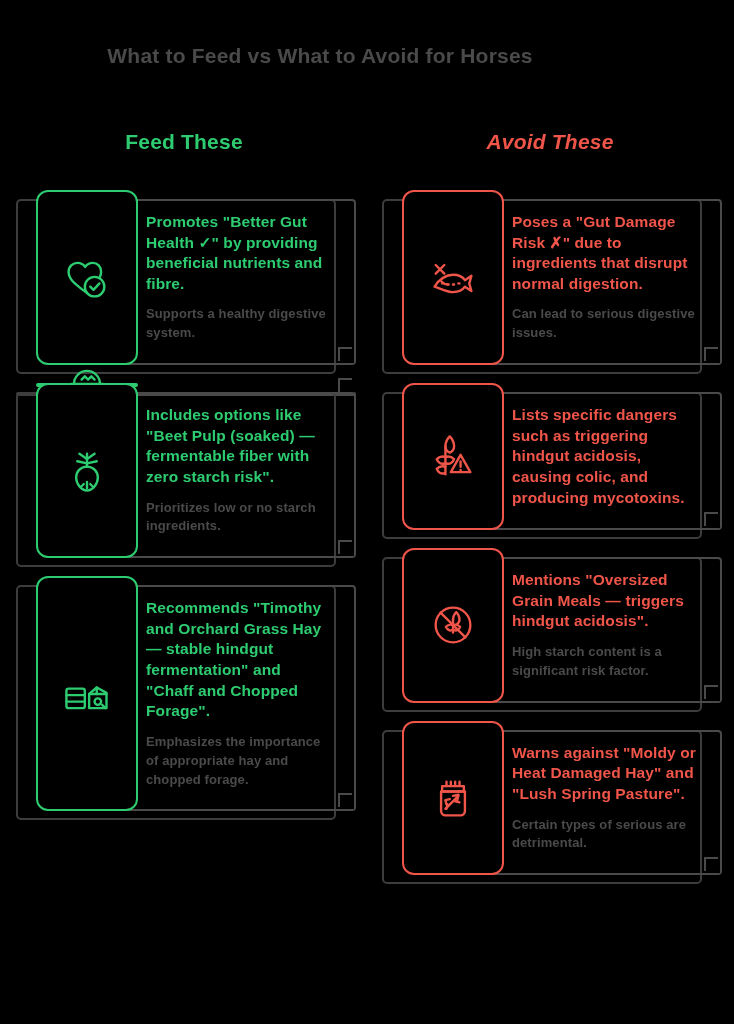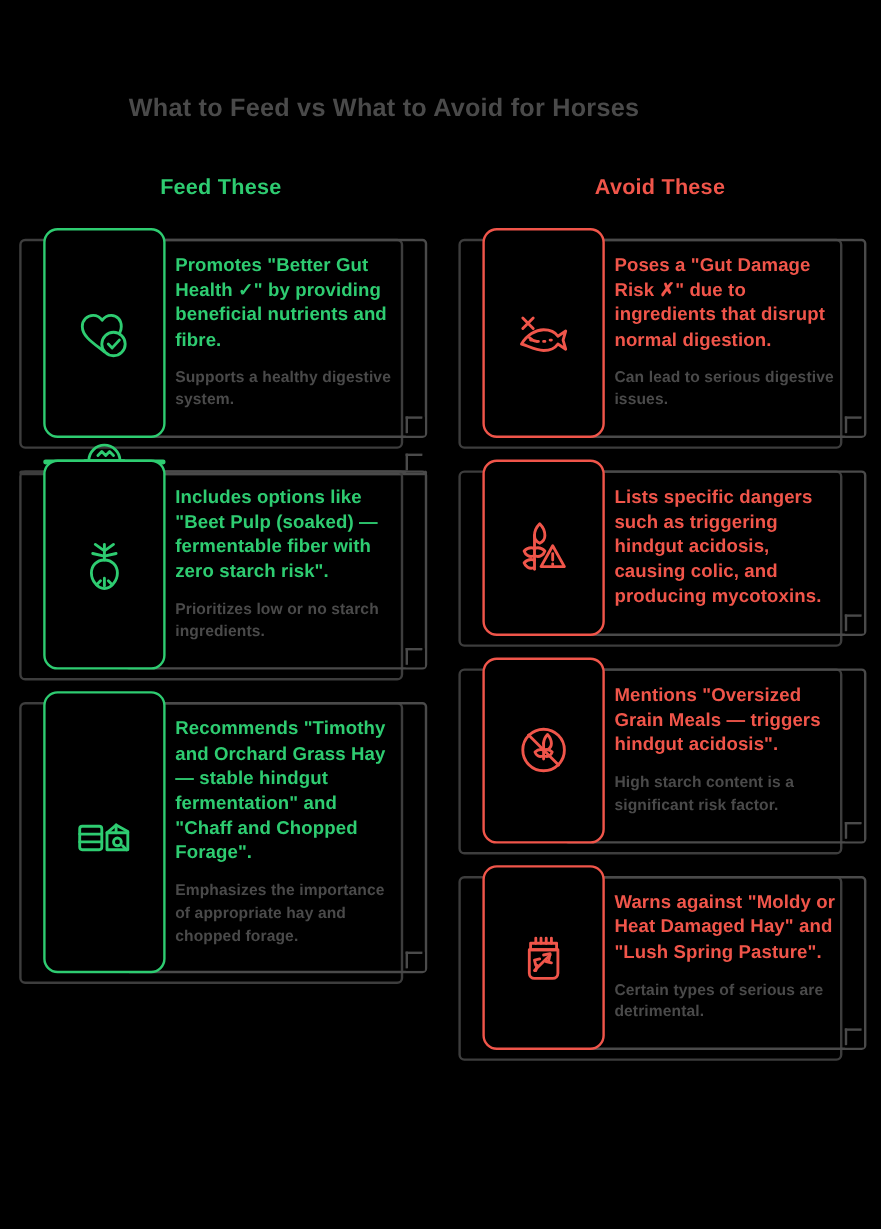--- a/index.html
+++ b/index.html
@@ -10,30 +10,29 @@
     overflow:hidden;
   }
   .page{ position:relative; width:734px; height:1024px; }
 
   
   .title{
     position:absolute; top:44px; left:0; width:640px;
     text-align:center;
     font-size:21px; font-weight:bold; letter-spacing:.2px;
     color:#4a4a4a;
-    margin-top:35px;
   }
 
   
   .col-head{
     position:absolute; top:130px;
-    font-size:18px; font-weight:bold; letter-spacing:.2px;margin-top:16px;
+    font-size:21px; font-weight:bold; letter-spacing:.2px;
   }
   .col-head.feed{ left:16px; width:336px; text-align:center; color:#2ecc71; }
-  .col-head.avoid{ left:382px; width:336px; text-align:center; color:#f0554a; }
+  .col-head.avoid{ left:382px; width:336px; text-align:center; color:#f0554a;font-style:italic; }
 
   
   .column{ position:absolute; top:190px; width:340px; }
   .column.feed{ left:16px; }
   .column.avoid{ left:382px; }
 
   
   .card{ position:relative; width:340px; margin-bottom:18px; }
 
   

